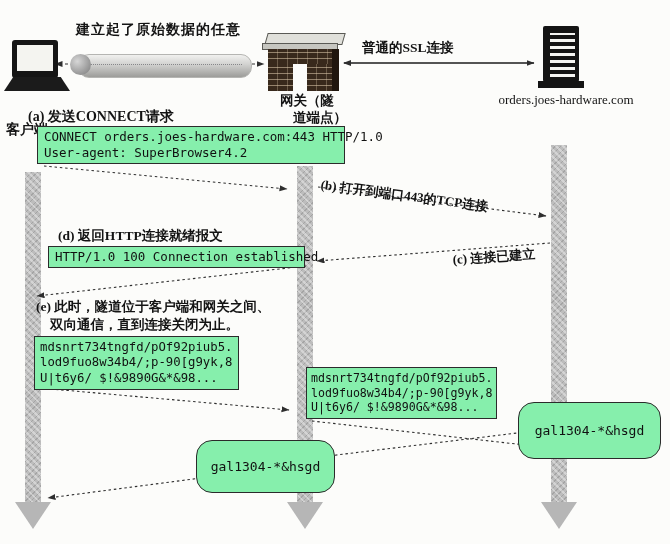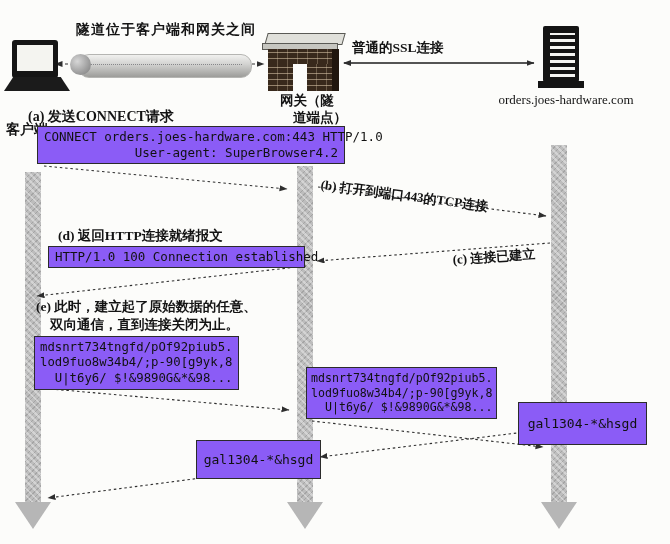--- a/index.html
+++ b/index.html
@@ -19,27 +19,27 @@
   
   svg.arrows{position:absolute;left:0;top:0;z-index:2;}
   
   .lbl{position:absolute;z-index:3;font-family:"Liberation Serif","DejaVu Serif",serif;
        font-weight:600;font-size:13.5px;white-space:nowrap;color:#141414;}
   .lbl.big{font-size:14px;}
   .rot-b{transform:rotate(7.5deg);transform-origin:left top;}
   .rot-c{transform:rotate(-4deg);transform-origin:left top;}
   
   .mbox{
-    position:absolute;z-index:3;background:#8b5cf6;border:1.3px solid #2b2b2b;
+    position:absolute;z-index:3;background:#86efac;border:1.3px solid #2b2b2b;
     font-family:"DejaVu Sans Mono","Liberation Mono",monospace;
-    font-size:12.5px;line-height:16px;padding:2px 6px;white-space:nowrap;color:#111;text-align:right;
+    font-size:12.5px;line-height:16px;padding:2px 6px;white-space:nowrap;color:#111;
   }
   .mbox.small{font-size:11.6px;line-height:14.6px;padding:3px 4px;}
   .mbox.raw{font-size:12.3px;line-height:15.4px;padding:3px 5px;}
-  .mbox.center{display:flex;align-items:center;justify-content:center;padding:5px;}
+  .mbox.center{display:flex;align-items:center;justify-content:center;padding:12px;border-radius:16px;}
   
   .monitor{left:12px;top:40px;width:46px;height:38px;background:#151515;border-radius:3px;z-index:3;}
   .screen{left:17px;top:45px;width:36px;height:26px;background:#f4f4f0;z-index:4;}
   .kbd{left:4px;top:77px;width:66px;height:14px;background:#1b1b1b;z-index:3;
        clip-path:polygon(14% 0,86% 0,100% 100%,0 100%);}
   
   .tunnel{left:78px;top:54px;width:172px;height:22px;border-radius:11px;z-index:3;
     background:linear-gradient(#f1f1ef,#d0d0ce 45%,#9c9c99);
     border:1px solid #b5b5b2;}
   .tunnel-dots{left:86px;top:64px;width:156px;height:0;border-top:1px dotted #87878a;z-index:4;}
@@ -101,55 +101,55 @@
     <line x1="312" y1="421" x2="543" y2="447" stroke="#2e2e2e" stroke-width="1.1" stroke-dasharray="2.5 2.8" marker-end="url(#ah)"></line>
     <line x1="632" y1="419" x2="320" y2="457" stroke="#2e2e2e" stroke-width="1.1" stroke-dasharray="2.5 2.8" marker-end="url(#ah)"></line>
     <line x1="316" y1="463" x2="48" y2="498" stroke="#2e2e2e" stroke-width="1.1" stroke-dasharray="2.5 2.8" marker-end="url(#ah)"></line>
   </svg>
 
   <div class="abs monitor"></div>
   <div class="abs screen"></div>
   <div class="abs kbd"></div>
   <div class="lbl big" style="left:6px;top:93px;margin-top:28px;">客户端</div>
 
-  <div class="lbl big" style="left:76px;top:21px;letter-spacing:1px;">隧道位于客户端和网关之间</div>
+  <div class="lbl big" style="left:76px;top:21px;letter-spacing:1px;">建立起了原始数据的任意</div>
   <div class="abs tunnel"></div>
   <div class="abs tunnel-dots"></div>
   <div class="abs tunnel-ball"></div>
 
   <div class="abs gw-cap-top"></div>
   <div class="abs gw-cap-front"></div>
   <div class="abs brick gw-lintel"></div>
   <div class="abs brick gw-leg-l"></div>
   <div class="abs brick gw-leg-r"></div>
   <div class="abs gw-side"></div>
   <div class="lbl" style="left:280px;top:92px;">网关（隧</div>
   <div class="lbl" style="left:293px;top:109px;">道端点）</div>
 
-  <div class="lbl" style="left:352px;top:39px;text-align:right;">普通的SSL连接</div>
+  <div class="lbl" style="left:362px;top:39px;text-align:right;">普通的SSL连接</div>
 
   <div class="abs srv-tower"></div>
   <div class="abs srv-slots"></div>
   <div class="abs srv-base"></div>
   <div class="lbl serif-lbl" style="left:470px;top:92px;width:192px;text-align:center;font-size:13px;">orders.joes-hardware.com</div>
 
   <div class="lbl big" style="left:28px;top:108px;">(a) 发送CONNECT请求</div>
   <div class="mbox" style="left:37px;top:126px;width:294px;">
     <div>CONNECT orders.joes-hardware.com:443 HTTP/1.0</div>
     <div>User-agent: SuperBrowser4.2</div>
   </div>
 
   <div class="lbl rot-b" style="left:322px;top:176px;font-size:13px;">(b) 打开到端口443的TCP连接</div>
 
   <div class="lbl" style="left:58px;top:227px;">(d) 返回HTTP连接就绪报文</div>
   <div class="mbox" style="left:48px;top:246px;width:243px;">HTTP/1.0 100 Connection established</div>
 
   <div class="lbl rot-c" style="left:452px;top:251px;font-size:13px;">(c) 连接已建立</div>
 
-  <div class="lbl" style="left:36px;top:298px;">(e) 此时，建立起了原始数据的任意、</div>
+  <div class="lbl" style="left:36px;top:298px;">(e) 此时，隧道位于客户端和网关之间、</div>
   <div class="lbl" style="left:50px;top:316px;">双向通信，直到连接关闭为止。</div>
 
   <div class="mbox raw" style="left:34px;top:336px;">
     <div>mdsnrt734tngfd/pOf92piub5.</div>
     <div>lod9fuo8w34b4/;p-90[g9yk,8</div>
     <div>U|t6y6/ $!&amp;9890G&amp;*&amp;98...</div>
   </div>
 
   <div class="mbox small" style="left:306px;top:367px;">
     <div>mdsnrt734tngfd/pOf92piub5.</div>

